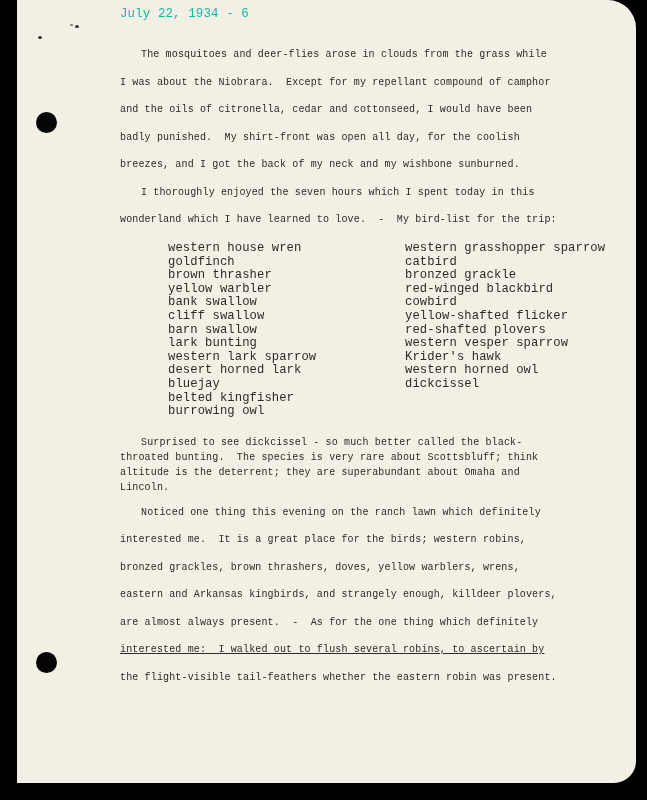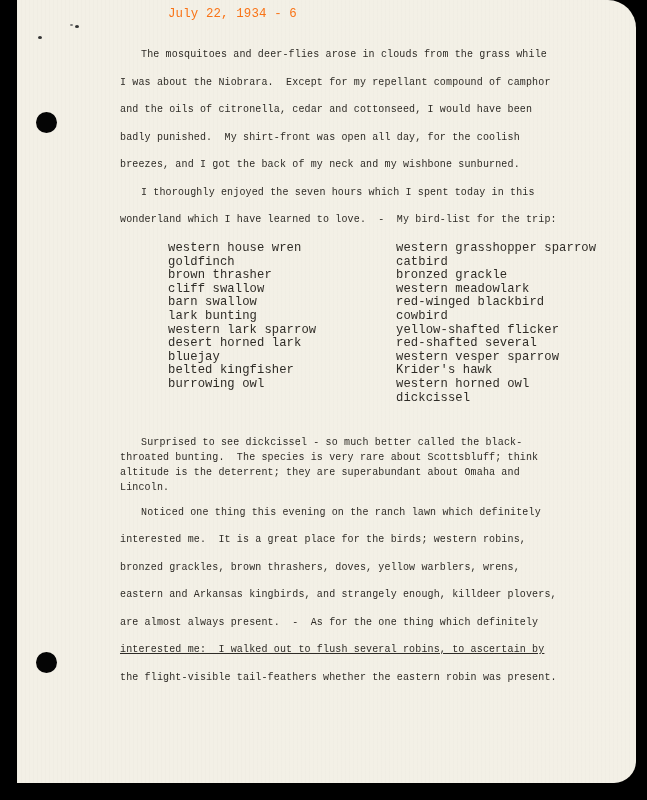--- a/index.html
+++ b/index.html
@@ -33,44 +33,43 @@
       border-radius: 50%;
       background: #050505;
     }
     .speck {
       position: absolute;
       background: #333;
       border-radius: 50%;
     }
     .typed {
       position: absolute;
-      color: #f97316;
+      color: #14b8a6;
       font-size: 12.4px;
       letter-spacing: 0.15px;
       white-space: pre;
-      margin-left: 48px;
     }
     .header {
       left: 120px;
       top: 7px;
     }
     .line {
       position: absolute;
       white-space: pre;
       color: #2e2b26;
       font-size: 10px;
       letter-spacing: 0.15px;
       line-height: 14px;
     }
     .birds {
       position: absolute;
       left: 168px;
       top: 242px;
       display: flex;
-      gap: 7px;
+      gap: 16px;
     }
     .bird-col {
       display: flex;
       flex-direction: column;
     }
     .bird-col.left { width: 221px; }
     .bird {
       font-size: 12.2px;
       line-height: 13.6px;
       color: #2e2b26;
@@ -99,38 +98,39 @@
 <div class="line" style="left:120px; top:158px;">breezes, and I got the back of my neck and my wishbone sunburned.</div>
 
 <div class="line" style="left:141px; top:186px;">I thoroughly enjoyed the seven hours which I spent today in this</div>
 <div class="line" style="left:120px; top:213px;">wonderland which I have learned to love.  -  My bird-list for the trip:</div>
 
 <div class="birds">
   <div class="bird-col left">
     <div class="bird">western house wren</div>
     <div class="bird">goldfinch</div>
     <div class="bird">brown thrasher</div>
+    <div class="bird">yellow warbler</div>
+    <div class="bird">bank swallow</div>
     <div class="bird">cliff swallow</div>
     <div class="bird">barn swallow</div>
     <div class="bird">lark bunting</div>
     <div class="bird">western lark sparrow</div>
     <div class="bird">desert horned lark</div>
     <div class="bird">bluejay</div>
     <div class="bird">belted kingfisher</div>
     <div class="bird">burrowing owl</div>
   </div>
   <div class="bird-col right">
     <div class="bird">western grasshopper sparrow</div>
     <div class="bird">catbird</div>
     <div class="bird">bronzed grackle</div>
-    <div class="bird">western meadowlark</div>
     <div class="bird">red-winged blackbird</div>
     <div class="bird">cowbird</div>
     <div class="bird">yellow-shafted flicker</div>
-    <div class="bird">red-shafted several</div>
+    <div class="bird">red-shafted plovers</div>
     <div class="bird">western vesper sparrow</div>
     <div class="bird">Krider's hawk</div>
     <div class="bird">western horned owl</div>
     <div class="bird">dickcissel</div>
   </div>
 </div>
 
 <div class="line" style="left:141px; top:436px;">Surprised to see dickcissel - so much better called the black-</div>
 <div class="line" style="left:120px; top:451px;">throated bunting.  The species is very rare about Scottsbluff; think</div>
 <div class="line" style="left:120px; top:466px;">altitude is the deterrent; they are superabundant about Omaha and</div>

